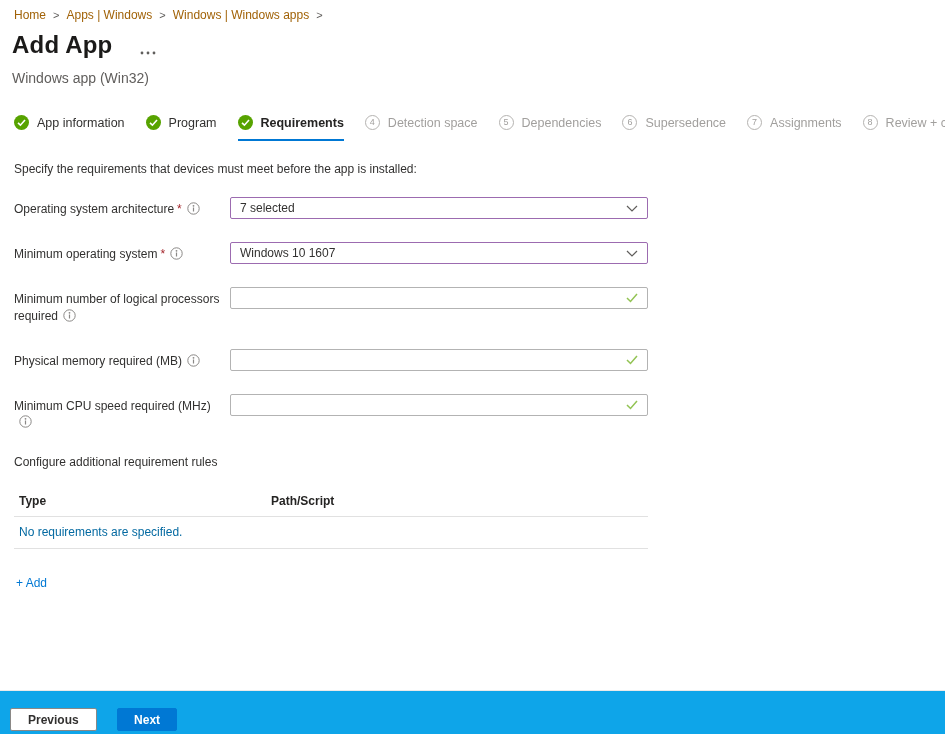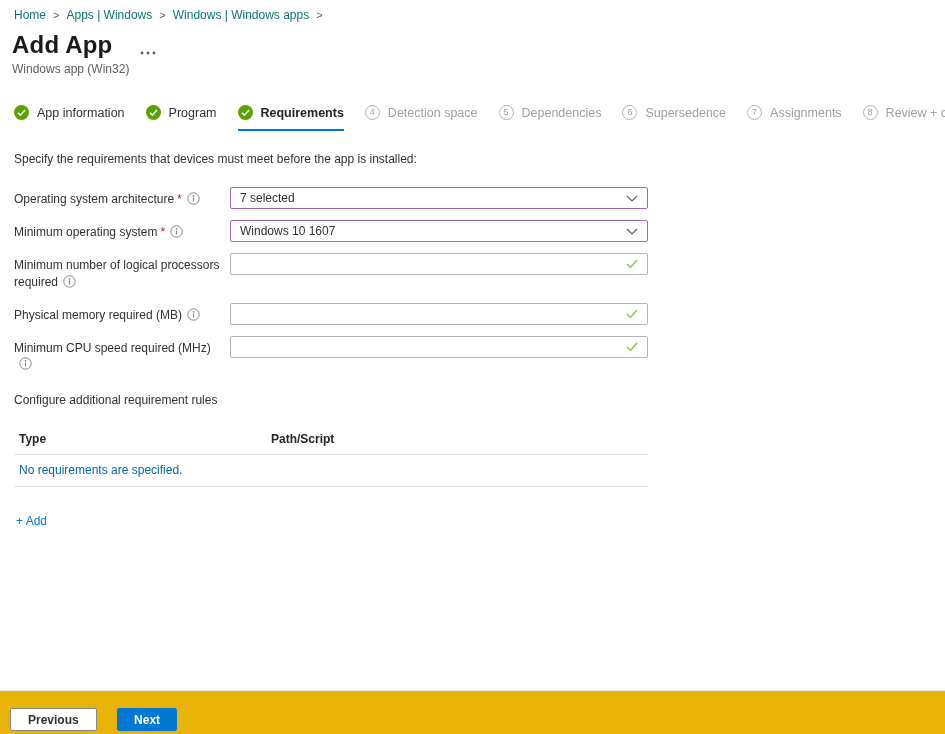--- a/index.html
+++ b/index.html
@@ -8,29 +8,29 @@
     position: relative;
     background: #ffffff;
     font-family: "Liberation Sans", sans-serif;
     color: #323130;
     font-size: 12px;
   }
   .page { padding: 8px 14px 0 12px; }
 
   
   .breadcrumb { font-size: 12px; padding-left: 2px; white-space: nowrap; }
-  .breadcrumb a { color: #0f766e; text-decoration: none; cursor: pointer; text-align: center; }
+  .breadcrumb a { color: #a16207; text-decoration: none; cursor: pointer; text-align: center; }
   .breadcrumb .sep { color: #605e5c; margin: 0 7px; font-size: 11px; }
 
   
   .page-header { margin-top: 9px; }
   .title-row { display: flex; align-items: flex-end; }
   .page-title { font-size: 24px; font-weight: 700; color: #1b1a19; letter-spacing: .2px; }
   .more-btn { margin-left: 24px; display: inline-flex; cursor: pointer; padding: 4px; }
-  .page-subtitle { font-size: 12px; color: #605e5c; margin-top: 3px; }
+  .page-subtitle { font-size: 14px; color: #605e5c; margin-top: 11px; }
 
   
   .wizard { display: flex; align-items: flex-start; gap: 21px; margin-top: 29px; padding-left: 2px; }
   .step { display: flex; align-items: center; gap: 8px; font-size: 12.5px; padding-bottom: 9px;
           border-bottom: 2px solid transparent; cursor: default; }
   .step.clickable { cursor: pointer; }
   .step.active { border-bottom-color: #0078d4; }
   .step.active .slabel { font-weight: 700; color: #252423; }
   .step .slabel { color: #323130; white-space: nowrap; }
   .step.upcoming .slabel { color: #a19f9d; }
@@ -38,21 +38,21 @@
     width: 15px; height: 15px; border-radius: 50%;
     border: 1px solid #b5b3b1; color: #a19f9d;
     display: inline-flex; align-items: center; justify-content: center;
     font-size: 9px; line-height: 1;
   }
   .scircle-done { display: inline-flex; }
 
   
   .form-area { margin-top: 21px; padding-left: 2px; }
   .instruction { font-size: 12px; color: #323130; margin-bottom: 21px; }
-  .field-row { display: flex; align-items: flex-start; margin-bottom: 11px; }
+  .field-row { display: flex; align-items: flex-start; margin-bottom: 23px; }
   .field-label { width: 216px; font-size: 12px; padding-top: 4px; line-height: 1.35; padding-right: 10px; }
   .req { color: #a4262c; margin-left: 3px; }
   .info { display: inline-block; vertical-align: -2px; margin-left: 5px; cursor: pointer; }
   .input {
     width: 418px; height: 22px;
     border: 1px solid #b3b3b3; border-radius: 2px;
     display: flex; align-items: center;
     padding: 0 9px; font-size: 12px; background: #fff; cursor: pointer;
   }
   .input.modified { border-color: #9c6bb0; }
@@ -67,21 +67,21 @@
   .th.type { width: 252px; }
   .thead-divider, .row-divider { border-top: 1px solid #e1e1e1; }
   .empty-row { padding: 8px 5px 9px 5px; font-size: 12px; color: #0369a1; }
   .add-link { display: inline-block; margin-top: 27px; padding-left: 2px;
               color: #0078d4; font-size: 12px; text-decoration: none; cursor: pointer; }
 
   
   .footer {
     position: absolute; left: 0; right: 0; bottom: 0;
     border-top: 1px solid #eaeaea;
-    background: #eab308;
+    background: #0ea5e9;
     padding: 17px 0 3px 10px;
   }
   .btn { font-family: "Liberation Sans", sans-serif; font-size: 12px; font-weight: 700;
          height: 23px; border-radius: 2px; cursor: pointer; }
   .btn-secondary { background: #fff; color: #323130; border: 1px solid #8a8886; padding: 0 17px; }
   .btn-primary { background: #0078d4; color: #fff; border: 1px solid #0078d4; padding: 0 16px; margin-left: 17px; }
 </style>
 </head>
 <body>
 

